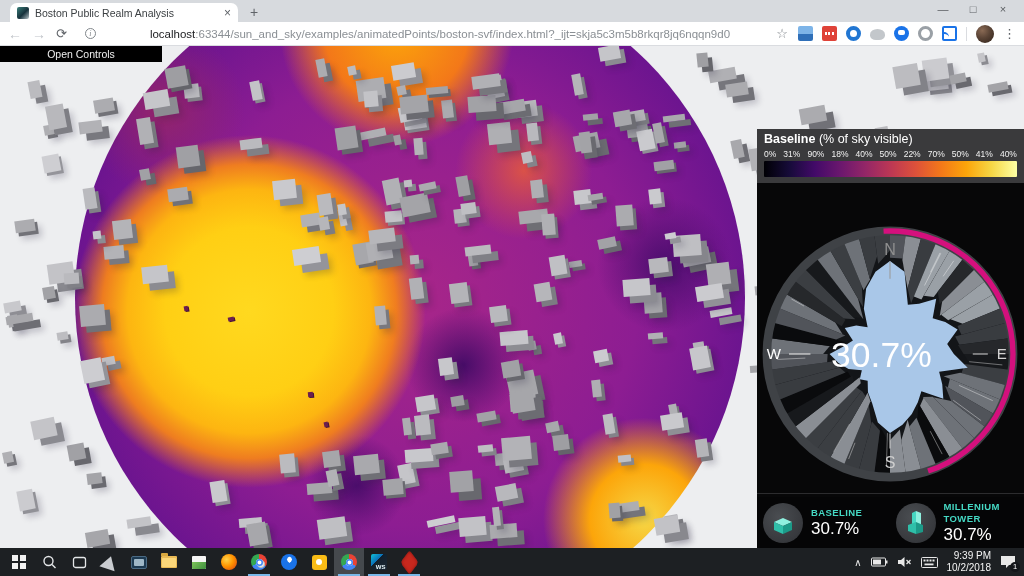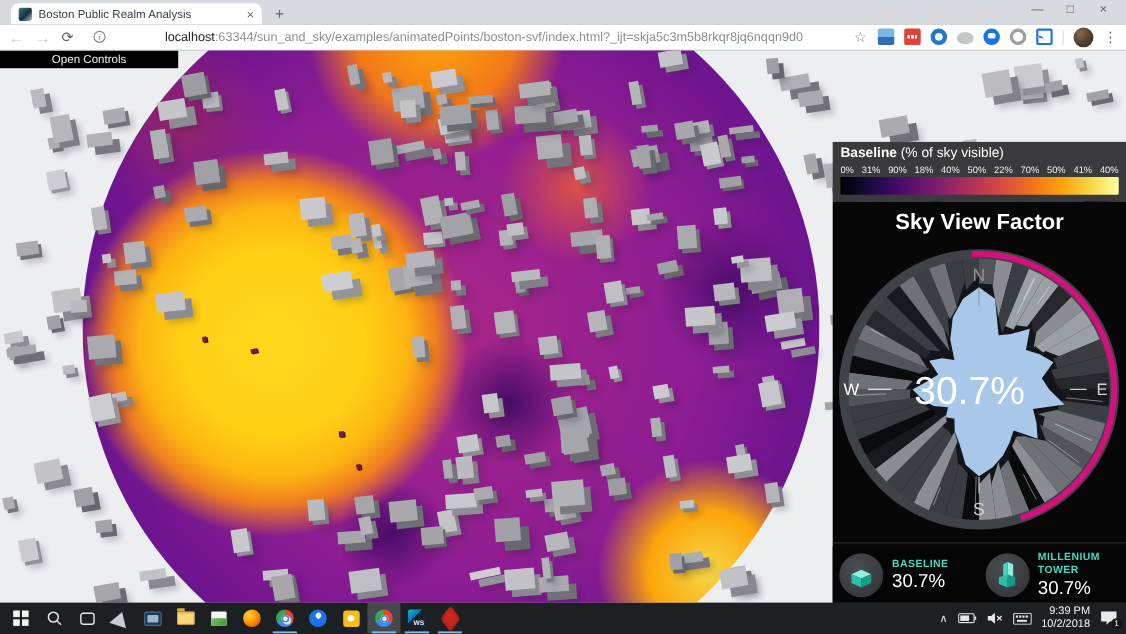--- a/index.html
+++ b/index.html
@@ -440,21 +440,20 @@
             <span>22%</span>
             <span>70%</span>
             <span>50%</span>
             <span>41%</span>
             <span>40%</span>
           </div>
         <div class="legend-gradient" id="legend-gradient" style="background: linear-gradient(90deg, rgb(0, 0, 4), rgb(22, 11, 57), rgb(66, 10, 104), rgb(106, 23, 110), rgb(147, 38, 103), rgb(188, 55, 84), rgb(221, 81, 58), rgb(243, 120, 25), rgb(252, 165, 10), rgb(246, 215, 70), rgb(252, 255, 164));"></div>
       </div>
 
       <div class="svf-panel">
-        <div class="svf-title">Sky View Factor</div>
 
         <svg class="fisheye" id="fisheye" width="258" height="258" viewBox="0 0 240 240">
           <circle cx="120" cy="120" r="113" fill="#131518"></circle>
           <g id="wedges">
               <polygon points="120.0,30.5 131.7,31.2 134.6,9.0 120.0,8.0" fill="#51545a"></polygon>
               <polygon points="131.5,32.6 136.4,59.0 149.0,11.8 134.6,9.0" fill="#8a8e94"></polygon>
               <polygon points="136.4,58.8 139.6,72.7 162.9,16.5 149.0,11.8" fill="#393c40"></polygon>
               <polygon points="142.2,66.4 149.2,69.4 176.0,23.0 162.9,16.5" fill="#9aa0a6"></polygon>
               <polygon points="151.4,65.7 160.6,67.0 188.2,31.1 176.0,23.0" fill="#9aa0a6"></polygon>
               <polygon points="164.4,62.2 166.2,73.8 199.2,40.8 188.2,31.1" fill="#26282b"></polygon>

